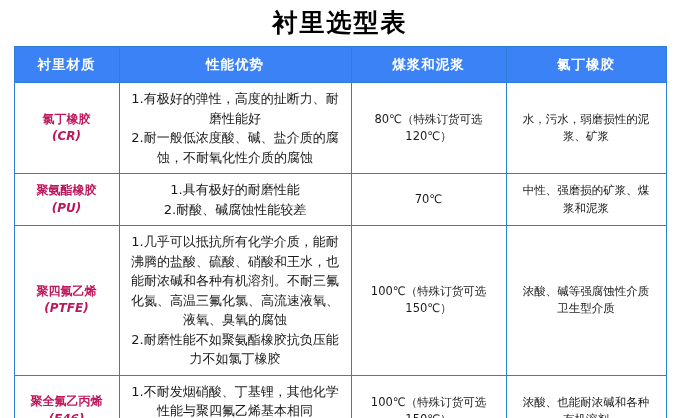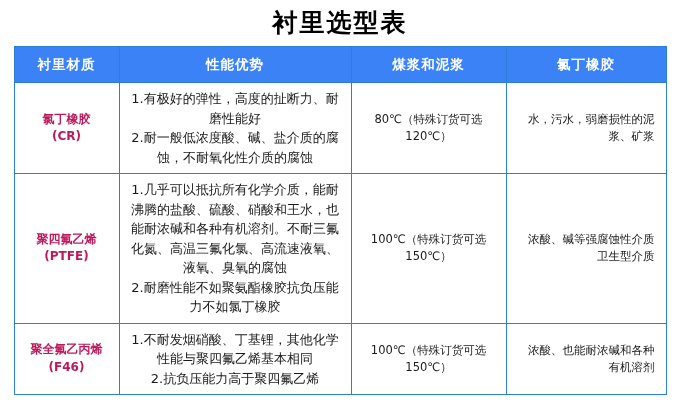--- a/index.html
+++ b/index.html
@@ -70,31 +70,32 @@
     line-height: 1.5;
     padding: 6px 8px;
     text-align: center;
     margin-top: 7px;
   }
   td.usecell {
     font-size: 11.5px;
     color: #1a1a1a;
     line-height: 1.5;
     padding: 6px 11px;
-    text-align: right;
+    text-align: center;
     margin-top: 44px;
   }
   .lines > div {
     white-space: pre-line;
   }
   .matname {
     display: block;
   }
   .matcode {
     display: block;
+    font-style: italic;
   }
   .col1 { width: 105px; }
   .col2 { width: 232px; }
   .col3 { width: 155px; }
   .col4 { width: 160px; }
 </style>
 </head>
 <body>
 
 <div class="page">
@@ -128,20 +129,36 @@
         </td>
         <td class="tempcell lines">
           <div>80℃（特殊订货可选120℃）</div>
         </td>
         <td class="usecell lines">
           <div>水，污水，弱磨损性的泥浆、矿浆</div>
         </td>
       </tr>
       <tr>
         <td class="matcell">
+          <span class="matname">聚氨酯橡胶</span>
+          <span class="matcode">(PU)</span>
+        </td>
+        <td class="advcell lines">
+          <div>1.具有极好的耐磨性能
+2.耐酸、碱腐蚀性能较差</div>
+        </td>
+        <td class="tempcell lines">
+          <div>70℃</div>
+        </td>
+        <td class="usecell lines">
+          <div>中性、强磨损的矿浆、煤浆和泥浆</div>
+        </td>
+      </tr>
+      <tr>
+        <td class="matcell">
           <span class="matname">聚四氟乙烯</span>
           <span class="matcode">(PTFE)</span>
         </td>
         <td class="advcell lines">
           <div>1.几乎可以抵抗所有化学介质，能耐沸腾的盐酸、硫酸、硝酸和王水，也能耐浓碱和各种有机溶剂。不耐三氟化氮、高温三氟化氯、高流速液氧、液氧、臭氧的腐蚀
 2.耐磨性能不如聚氨酯橡胶抗负压能力不如氯丁橡胶</div>
         </td>
         <td class="tempcell lines">
           <div>100℃（特殊订货可选150℃）</div>
         </td>

